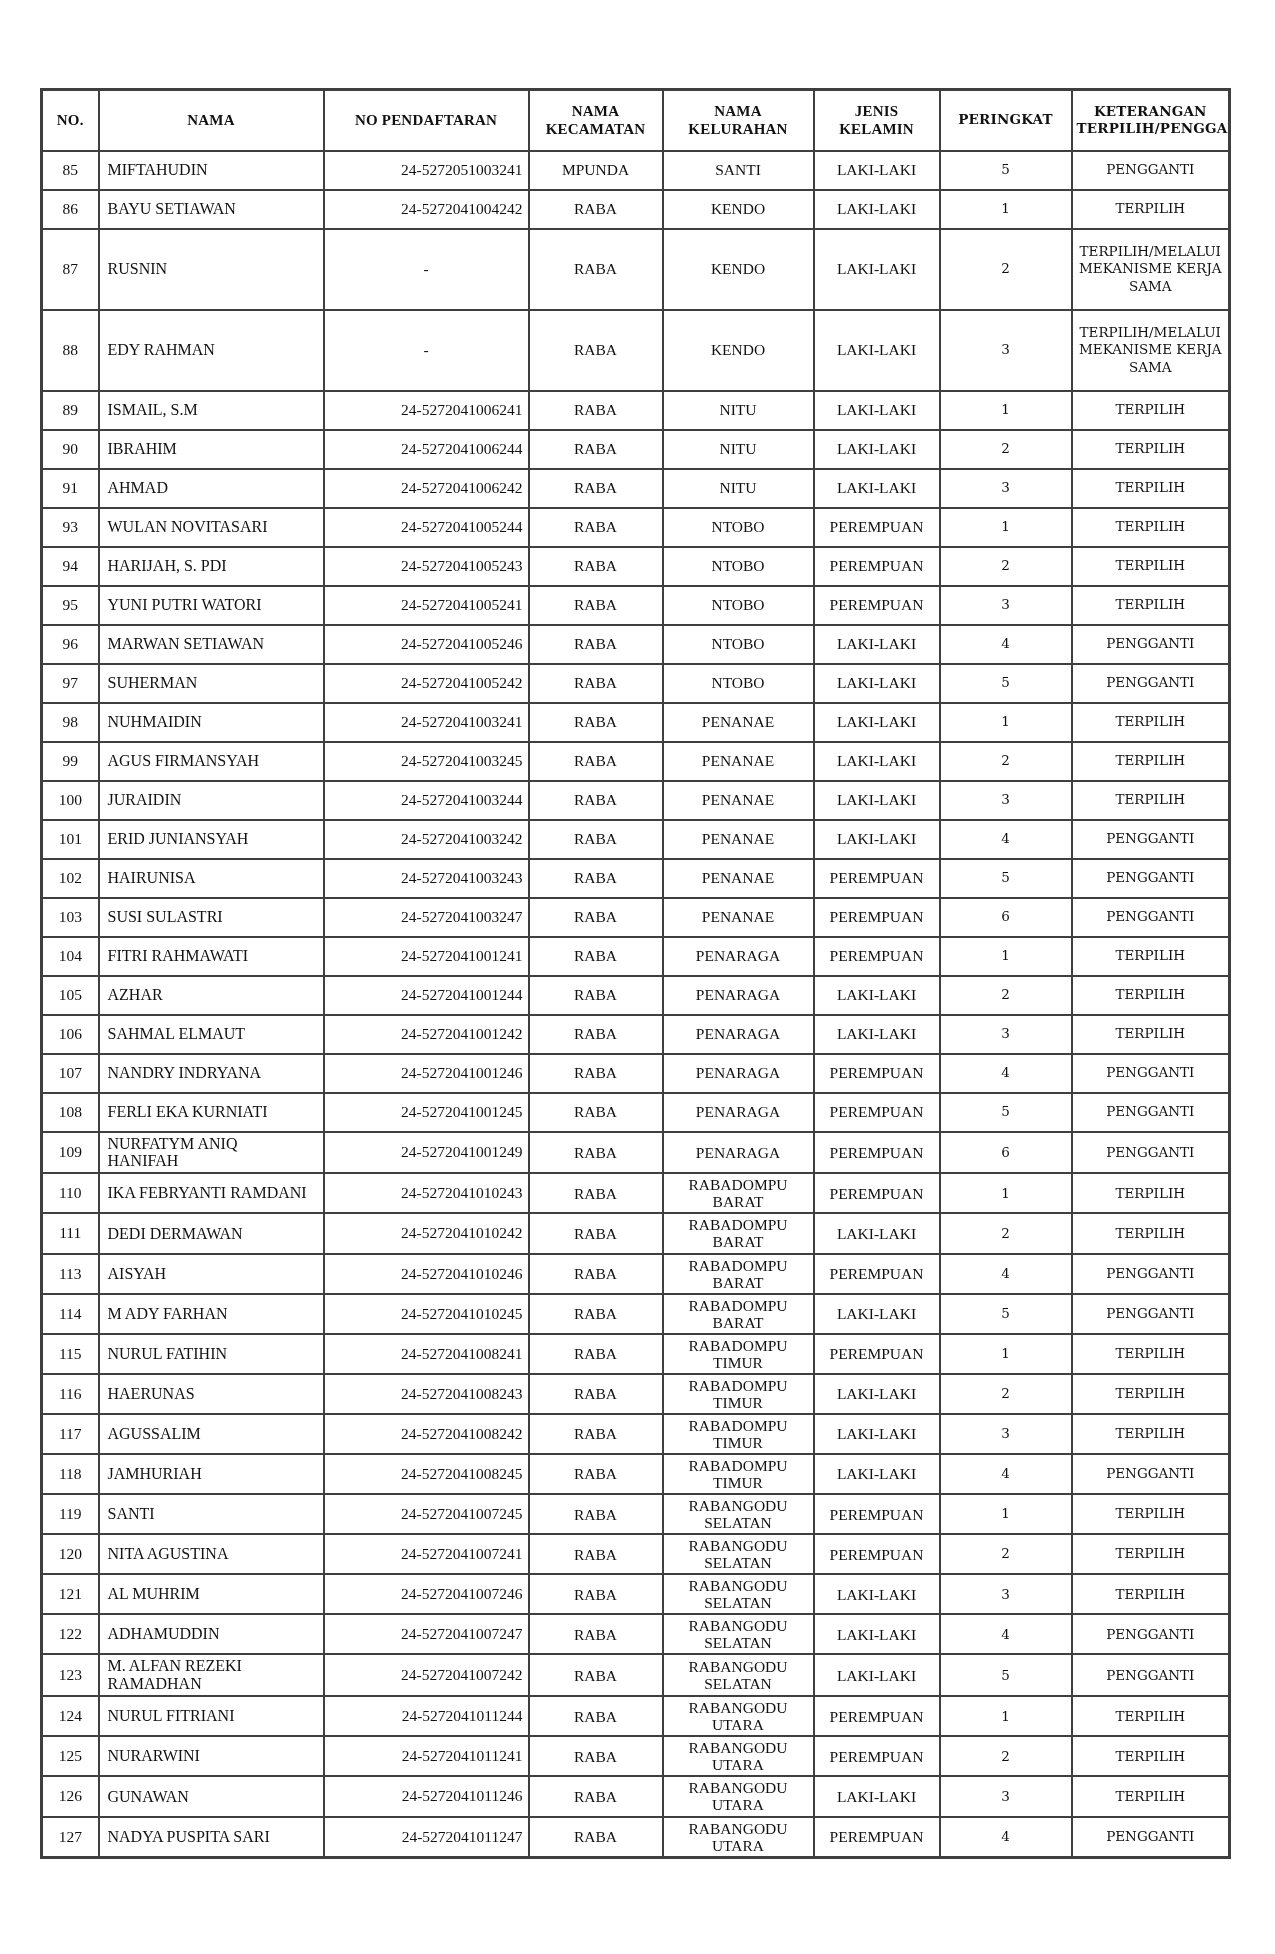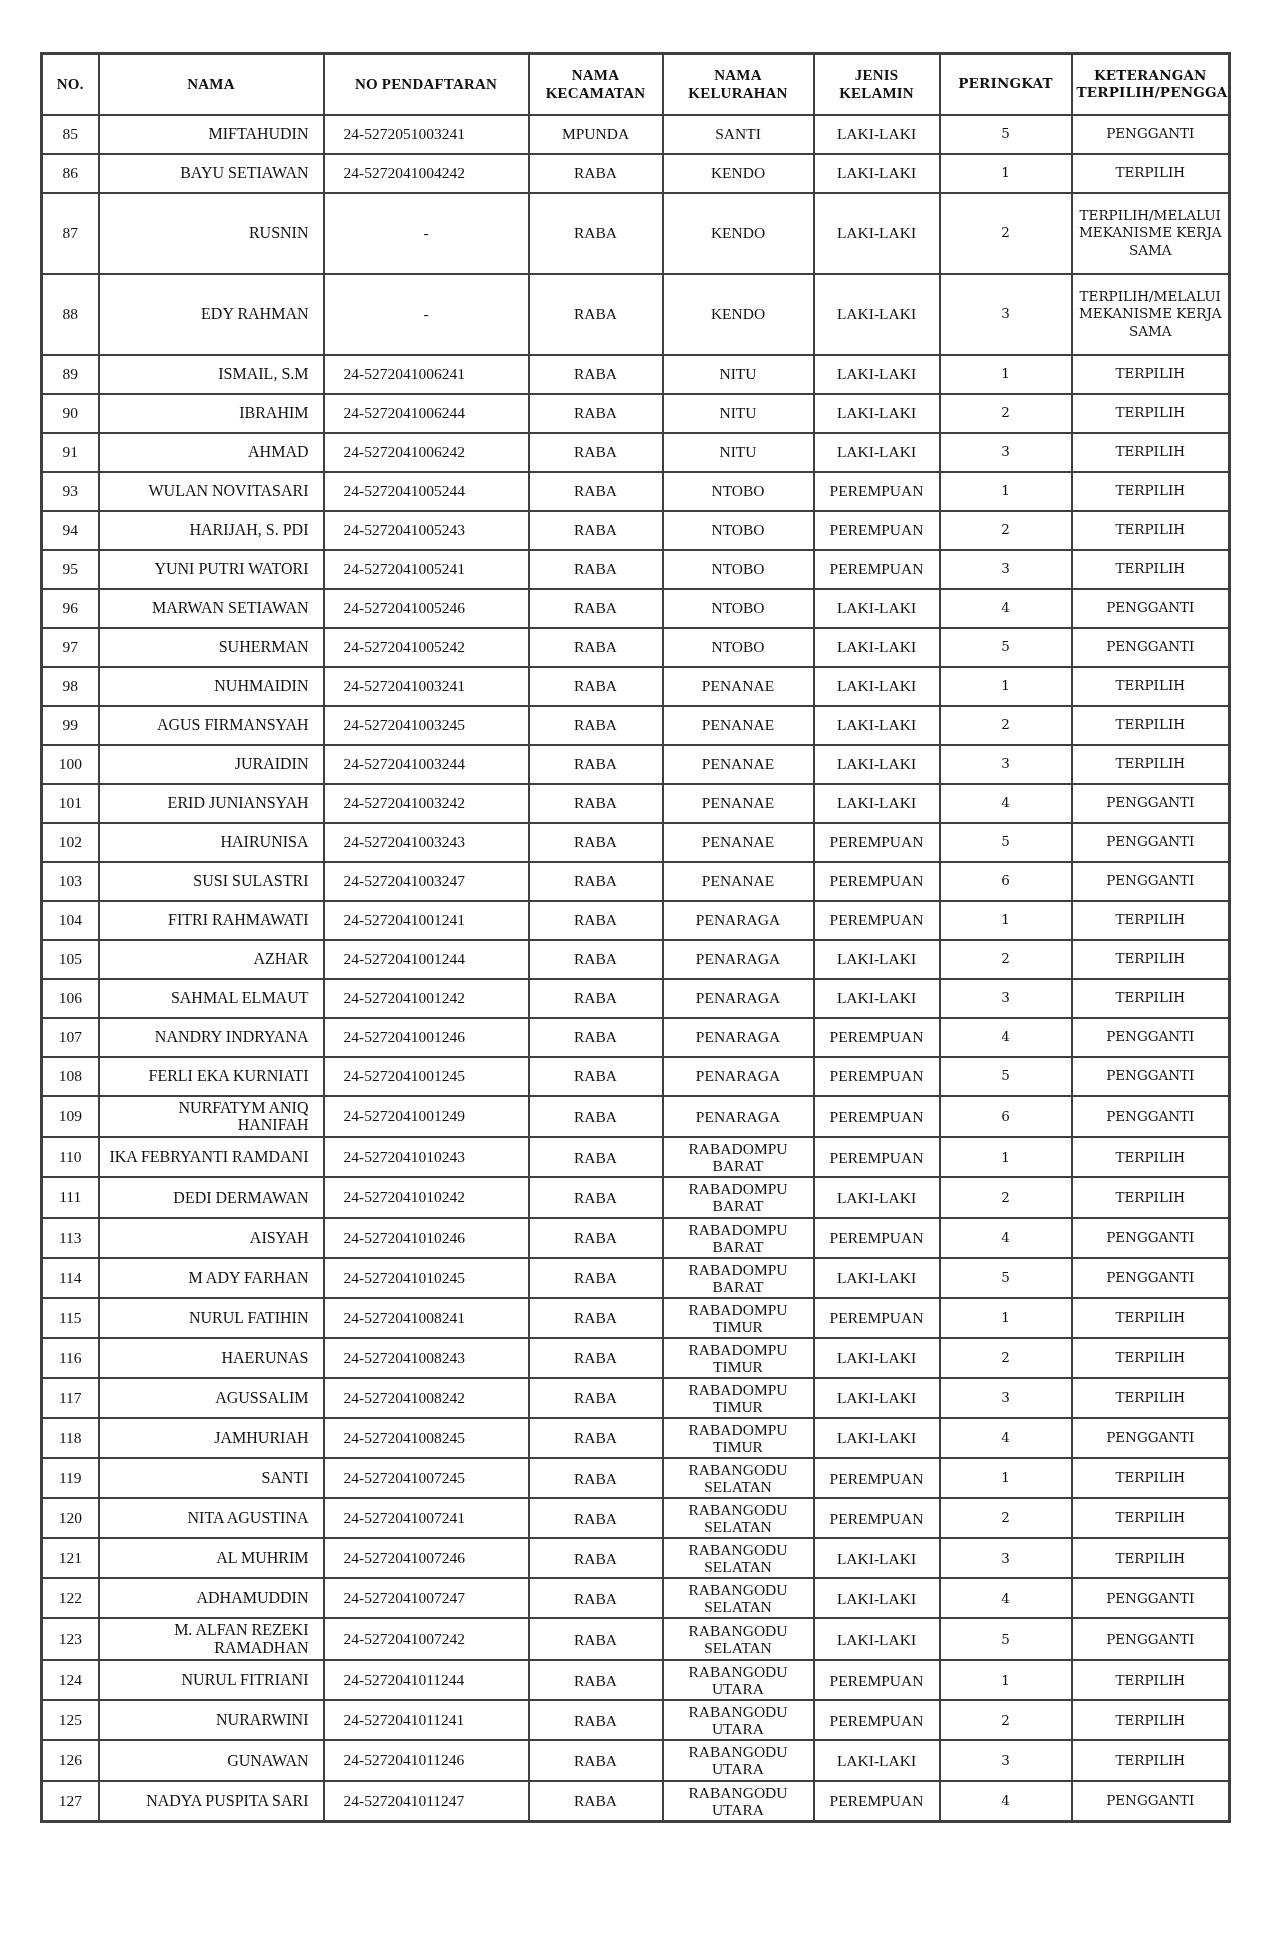--- a/index.html
+++ b/index.html
@@ -4,21 +4,21 @@
 <title>Daftar Terpilih/Pengganti</title>
 <style>
   html, body { margin: 0; padding: 0; }
   body {
     width: 1275px; height: 1954px;
     background: #ffffff;
     position: relative;
     font-family: "Liberation Serif", serif;
     color: #111111;
   }
-  .page { position: absolute; inset: 0; }
+  .page { position: absolute; inset: 0; margin-top: 36px; }
   table.page-table {
     position: absolute;
     left: 40px; top: 52px;
     width: 1188px;
     border-collapse: collapse;
     table-layout: fixed;
     border: 3px solid #3f3f3f;
   }
   th, td {
     border: 2px solid #3f3f3f;
@@ -37,26 +37,26 @@
   }
   thead th.h-book {
     font-family: "DejaVu Serif", serif;
     font-size: 13.5px;
     line-height: 1.3;
   }
   tbody tr { height: 39px; }
   tbody tr.tall { height: 81px; }
   td.c-no  { font-size: 15.5px; }
   td.c-nama {
-    text-align: right;
+    text-align: left;
     font-size: 16px;
     line-height: 1.12;
     padding: 2px 14px 2px 8px;
   }
-  td.c-reg  { text-align: left; font-size: 15.5px; padding-left: 19px; }
+  td.c-reg  { text-align: right; font-size: 15.5px; padding-left: 5px; }
   td.c-reg.dash { text-align: center; padding-left: 5px; }
   td.c-kec, td.c-kel, td.c-jk { font-size: 15.5px; line-height: 1.1; }
   td.c-pk, td.c-ket {
     font-family: "DejaVu Serif", serif;
     font-size: 13.5px;
     line-height: 1.3;
   }
   td.c-ket { padding: 2px 6px; }
 </style>
 </head>

